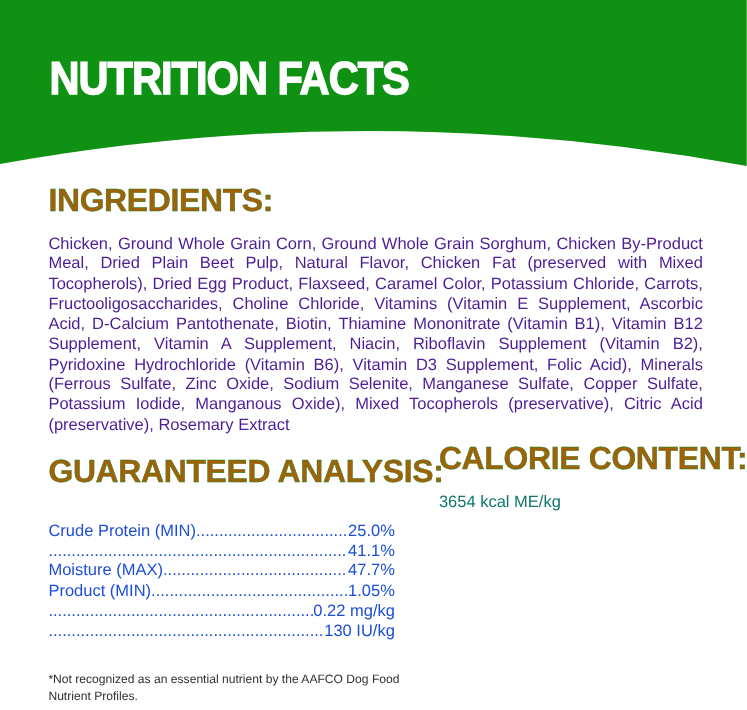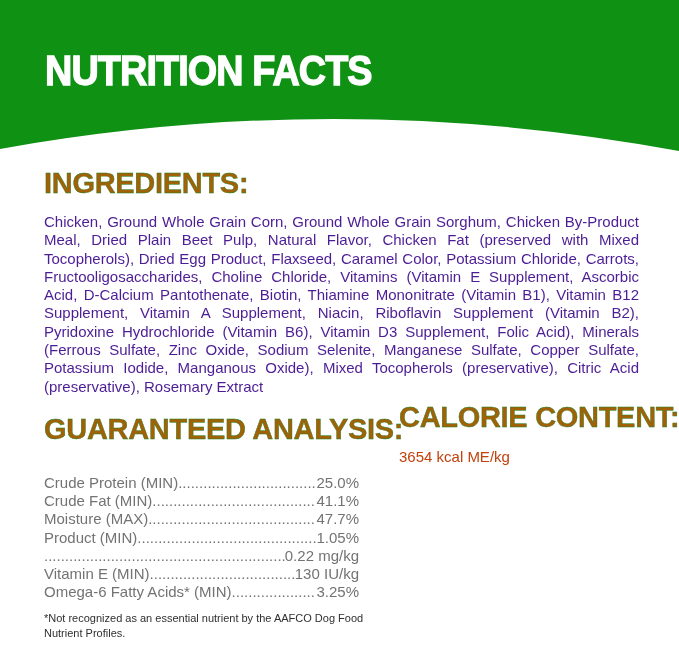--- a/index.html
+++ b/index.html
@@ -71,21 +71,21 @@
     left: 44px;
     top: 413px;
     width: 315px;
   }
   #analysis h2 { margin-bottom: 28px; }
   .ga-row {
     display: flex;
     align-items: baseline;
     font-size: 15px;
     line-height: 18.2px;
-    color: #737373;
+    color: #1d4ed8;
   }
   .ga-label { white-space: nowrap; }
   .ga-leader {
     flex: 1;
     overflow: hidden;
     white-space: nowrap;
     min-width: 8px;
   }
   .ga-leader::after {
     content: "..........................................................................................................";
@@ -96,21 +96,21 @@
   #calories {
     position: absolute;
     left: 399px;
     top: 401px;
     width: 245px;
   }
   #calories h2 { margin-bottom: 13px; }
   .cal-line {
     font-size: 15px;
     line-height: 19.5px;
-    color: #c2410c;
+    color: #0f766e;
   }
 
   
   #footnote {
     position: absolute;
     left: 44px;
     top: 611px;
     width: 350px;
     font-size: 11px;
     line-height: 14.5px;
@@ -135,47 +135,40 @@
   </section>
 
   <section id="analysis">
     <h2 class="green-heading">GUARANTEED ANALYSIS:</h2>
     <div class="ga-row">
       <span class="ga-label">Crude Protein (MIN)</span>
       <span class="ga-leader"></span>
       <span class="ga-value">25.0%</span>
     </div>
     <div class="ga-row">
-      <span class="ga-label">Crude Fat (MIN)</span>
       <span class="ga-leader"></span>
       <span class="ga-value">41.1%</span>
     </div>
     <div class="ga-row">
       <span class="ga-label">Moisture (MAX)</span>
       <span class="ga-leader"></span>
       <span class="ga-value">47.7%</span>
     </div>
     <div class="ga-row">
       <span class="ga-label">Product (MIN)</span>
       <span class="ga-leader"></span>
       <span class="ga-value">1.05%</span>
     </div>
     <div class="ga-row">
       <span class="ga-leader"></span>
       <span class="ga-value">0.22 mg/kg</span>
     </div>
     <div class="ga-row">
-      <span class="ga-label">Vitamin E (MIN)</span>
       <span class="ga-leader"></span>
       <span class="ga-value">130 IU/kg</span>
-    </div>
-    <div class="ga-row">
-      <span class="ga-label">Omega-6 Fatty Acids* (MIN)</span>
-      <span class="ga-leader"></span>
-      <span class="ga-value">3.25%</span>
     </div>
   </section>
 
   <section id="calories">
     <h2 class="green-heading">CALORIE CONTENT:</h2>
     <div class="cal-line">3654 kcal ME/kg</div>
   </section>
 
   <div id="footnote">*Not recognized as an essential nutrient by the AAFCO Dog Food Nutrient Profiles.</div>
 

